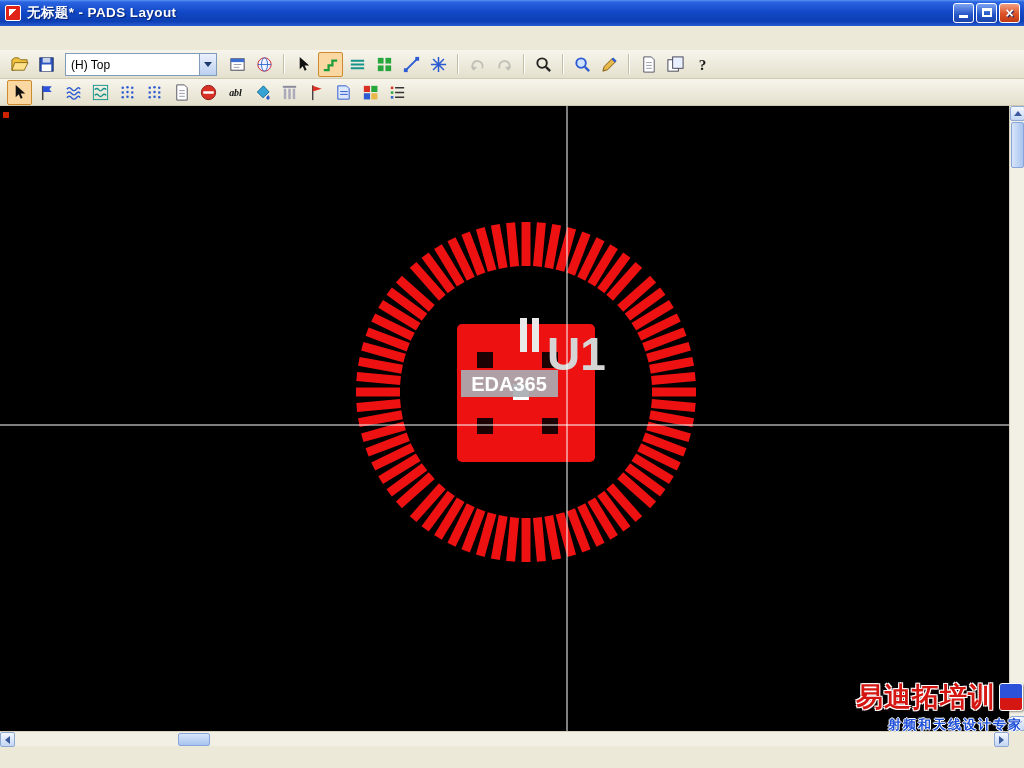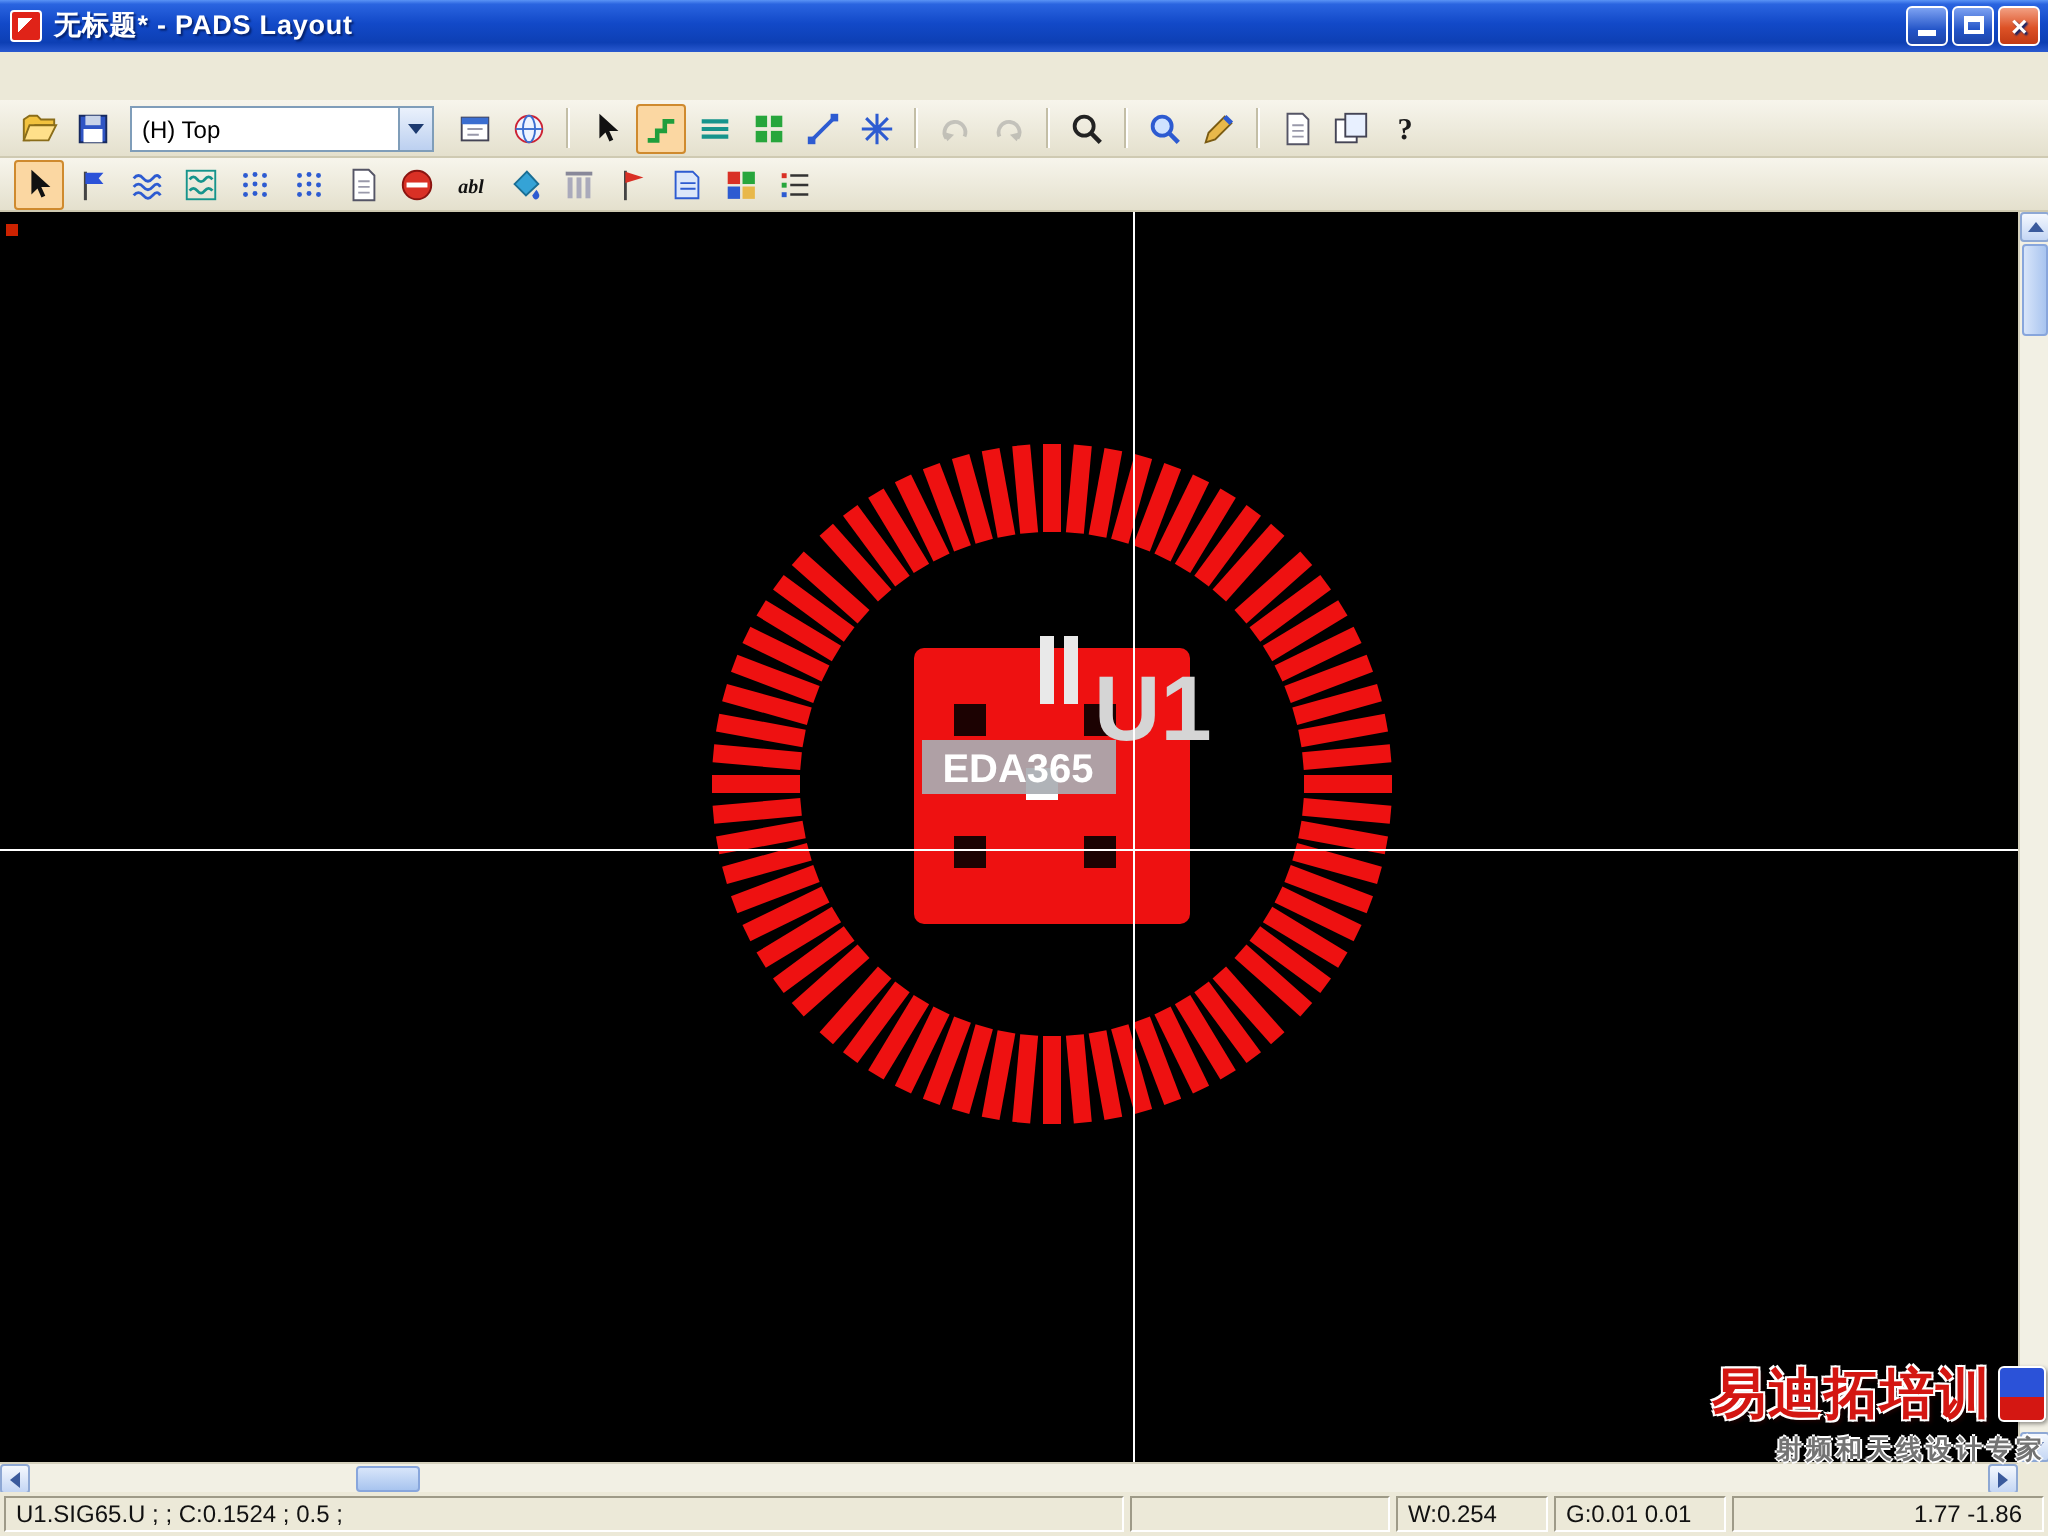--- a/index.html
+++ b/index.html
@@ -472,29 +472,22 @@
     <div class="scroll-btn" style="left:0;top:0;">
         <i class="tri-left"></i>
       </div>
     <div class="hthumb"></div>
     <div class="scroll-btn" style="left:994px;top:0;">
         <i class="tri-right"></i>
       </div>
   </div>
   <div class="scroll-corner"></div>
 
-  <div class="statusbar">
-    <div class="spanel sp1">U1.SIG65.U ;  ; C:0.1524 ; 0.5 ;</div>
-    <div class="spanel sp2"></div>
-    <div class="spanel sp3">W:0.254</div>
-    <div class="spanel sp4">G:0.01 0.01</div>
-    <div class="spanel sp5">1.77 -1.86</div>
-  </div>
 
   <div class="watermark">
     <div class="wm-row">
       <span class="wm-title" style="color: rgb(212, 23, 18);">易迪拓培训</span>
       <span class="wm-logo"></span>
     </div>
-    <div class="wm-sub" style="color: #737373;">射频和天线设计专家</div>
+    <div class="wm-sub" style="color: #1d4ed8;">射频和天线设计专家</div>
   </div>
 
 </div>
 
 </body></html>

